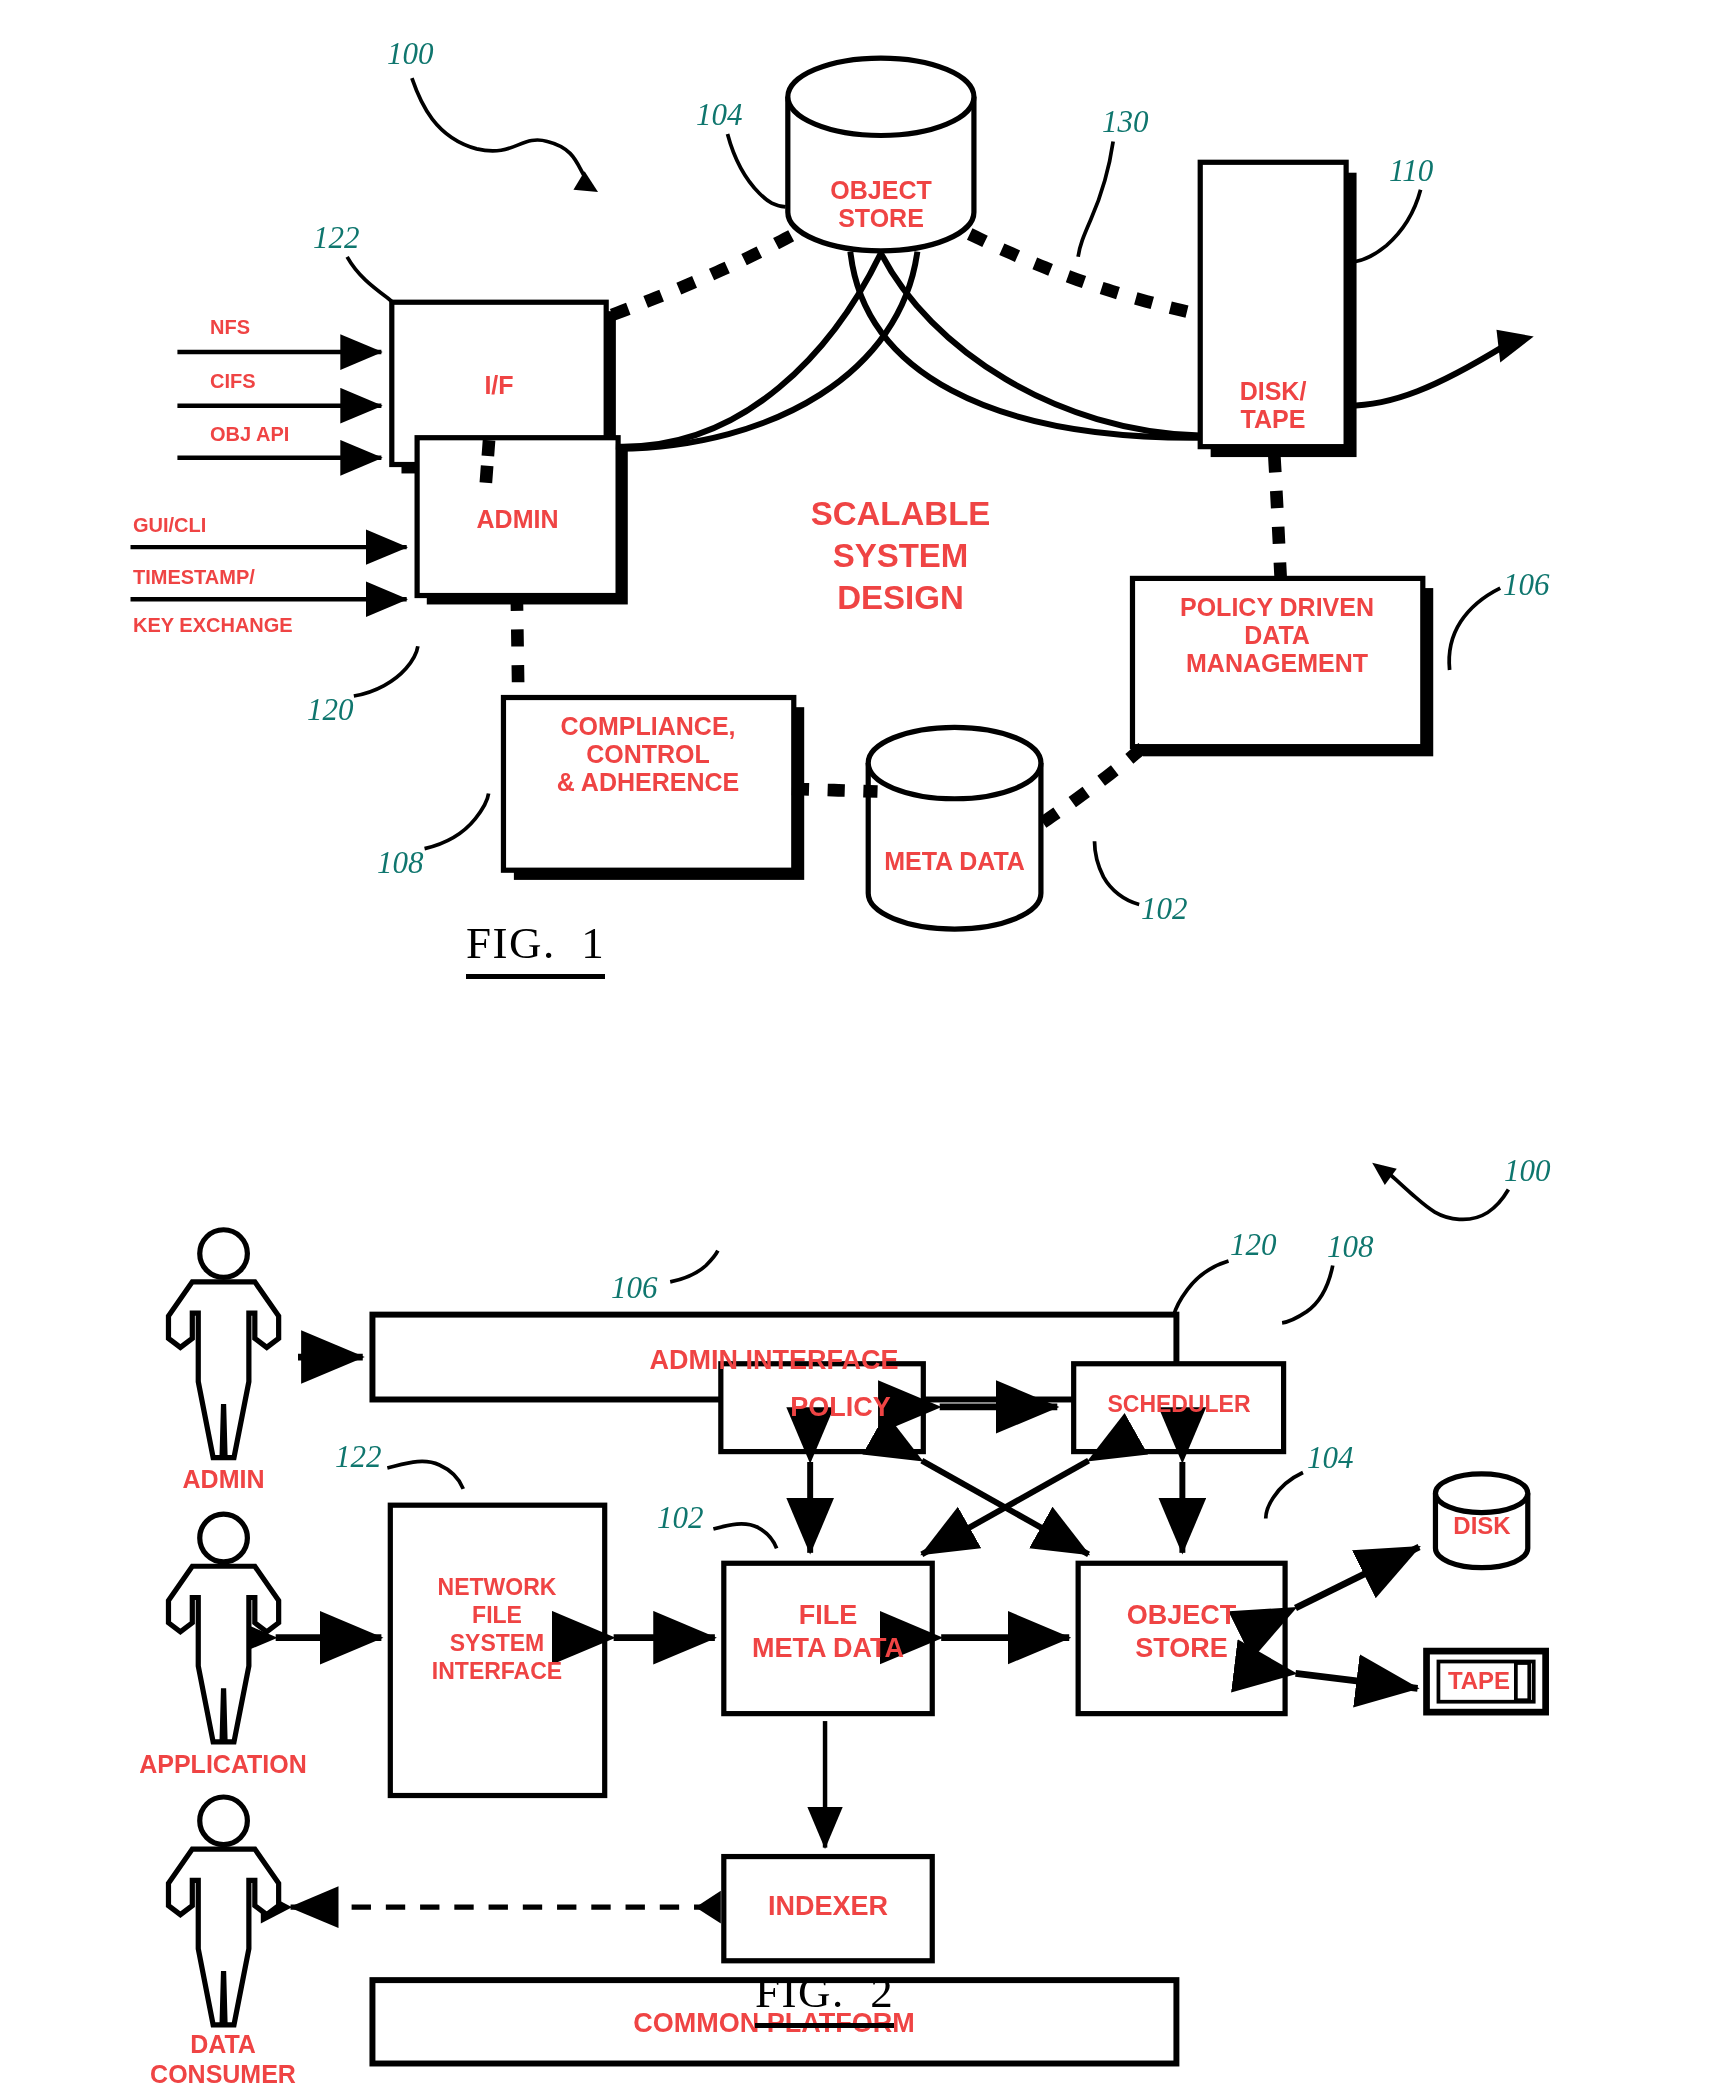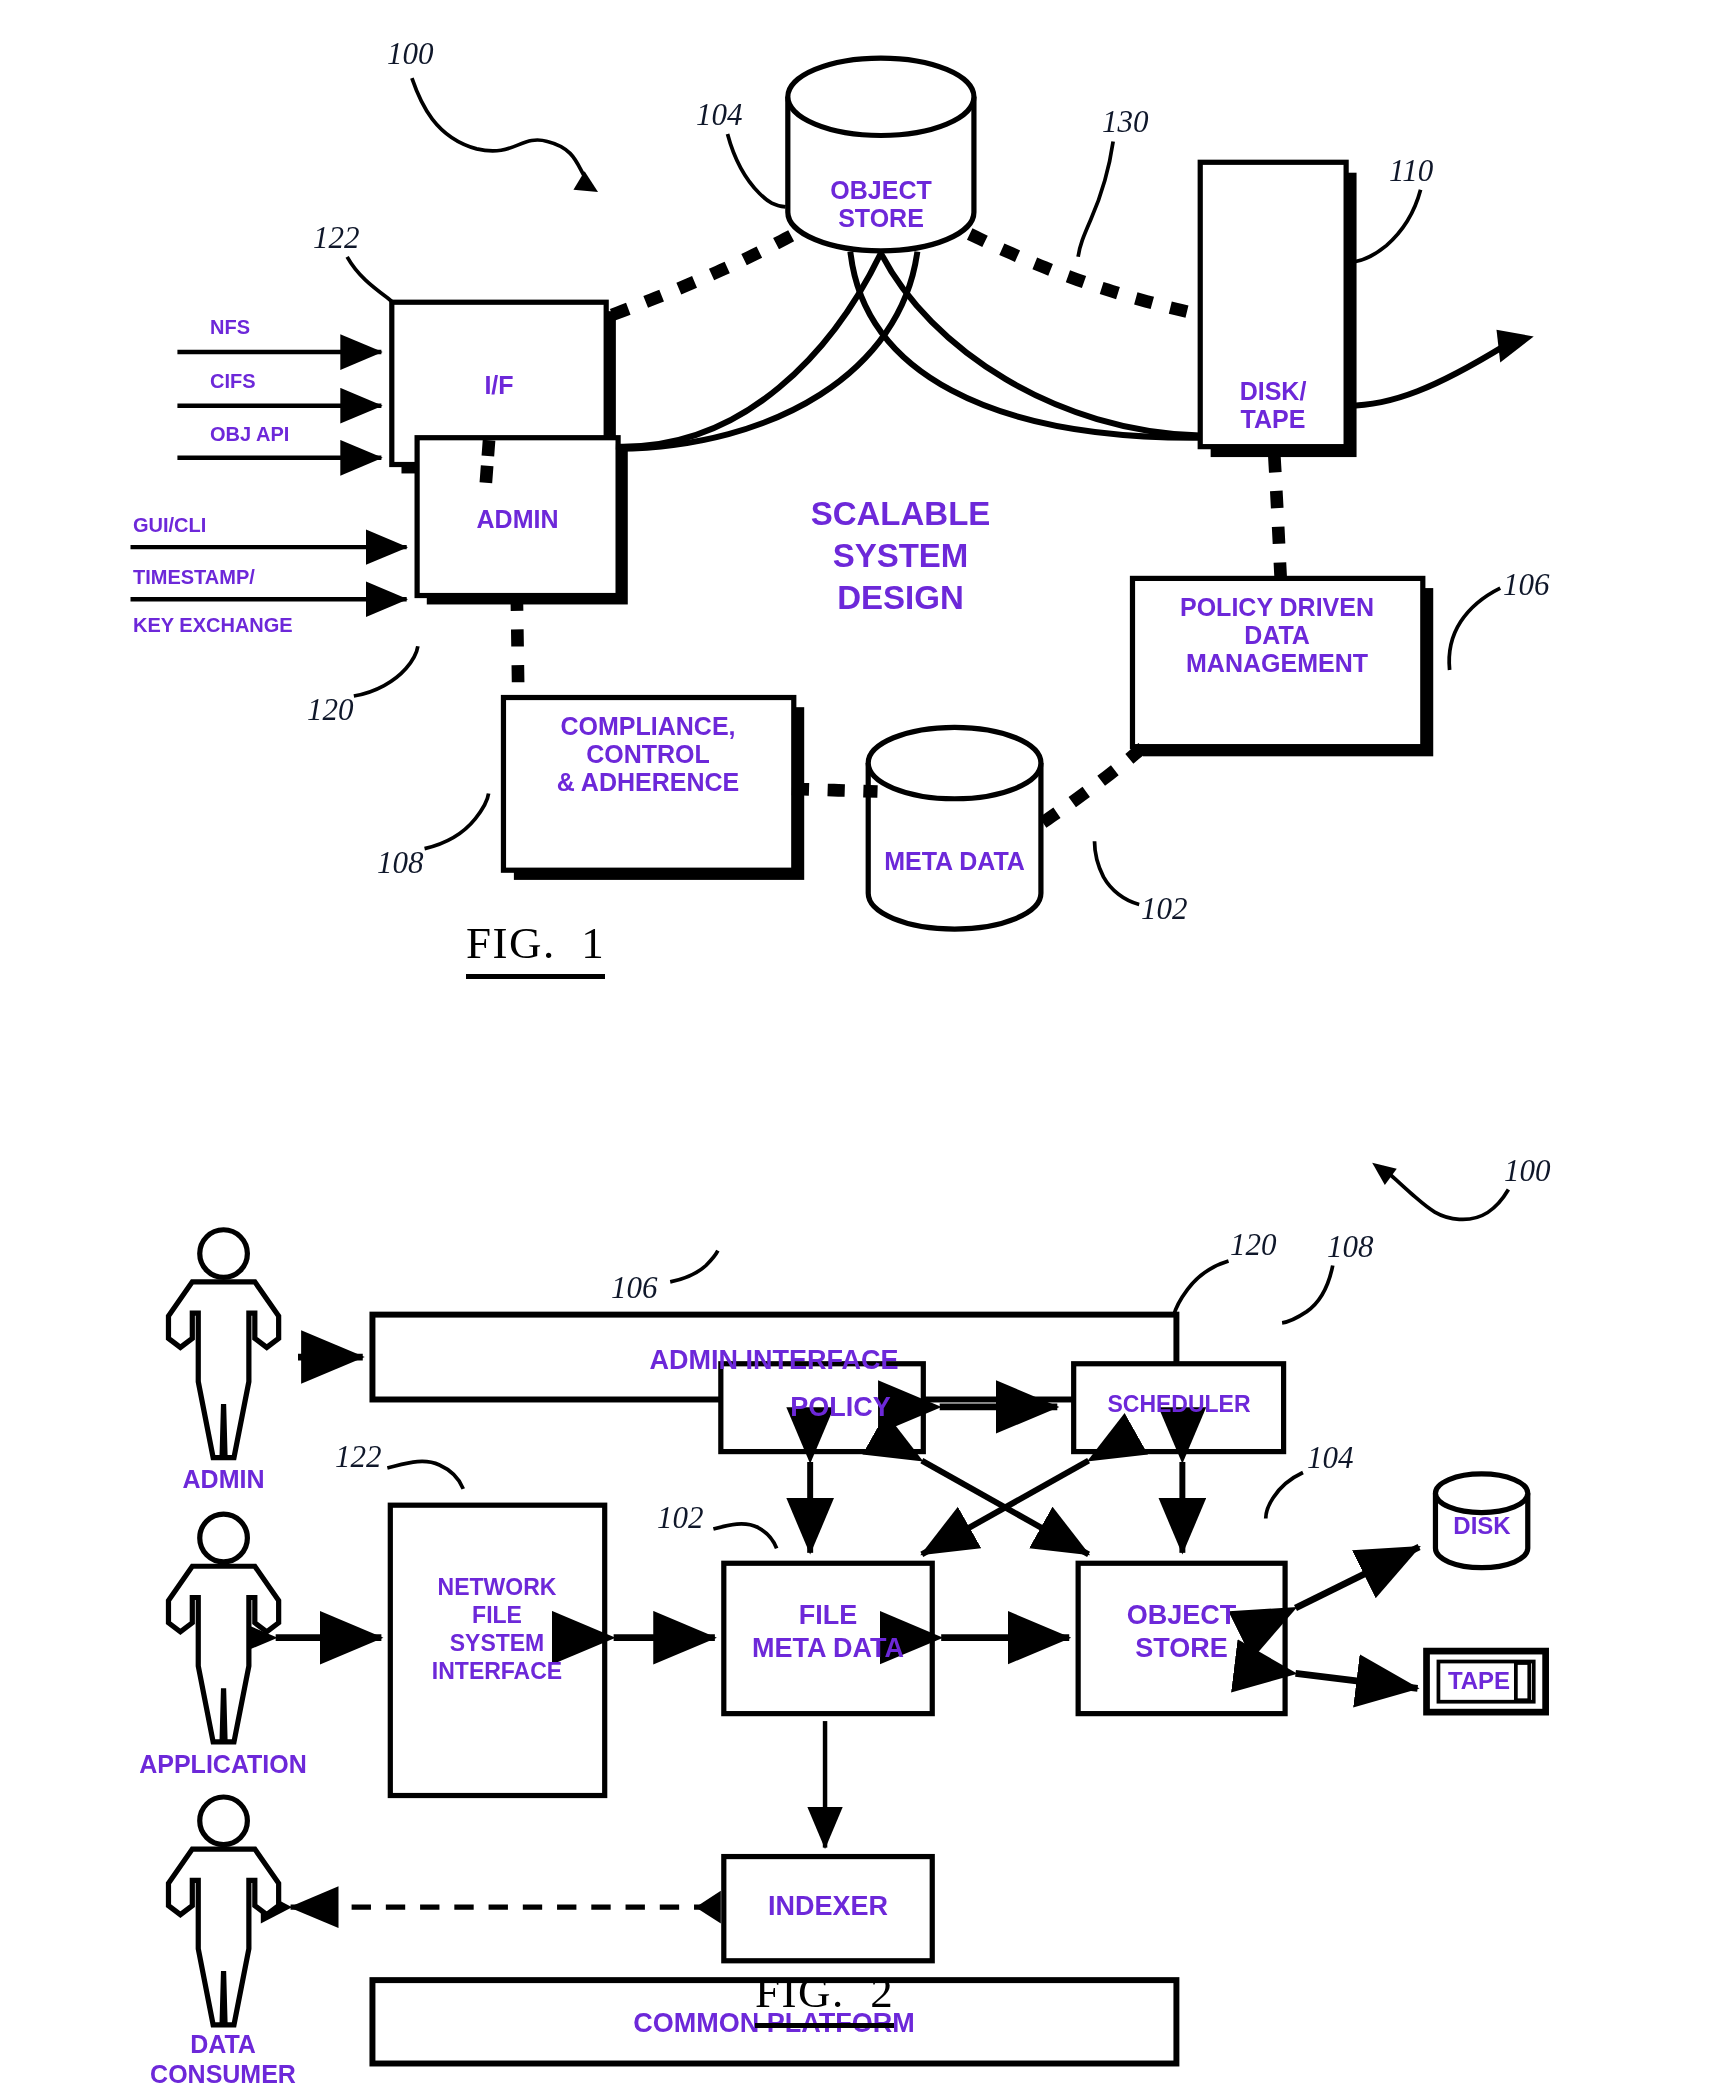--- a/index.html
+++ b/index.html
@@ -22,30 +22,30 @@
   }
   svg.layer {
     position: absolute;
     left: 0; top: 0;
     width: 1729px;
     height: 2097px;
     overflow: visible;
   }
   .lbl {
     position: absolute;
-    color: #6d28d9;
+    color: #ef4444;
     font-family: "Liberation Sans", sans-serif;
     font-weight: bold;
     line-height: 1.12;
     white-space: pre;
     text-align: center;
   }
   .ref {
     position: absolute;
-    color: #0f172a;
+    color: #0f766e;
     font-family: "Liberation Serif", serif;
     font-style: italic;
     font-weight: normal;
     font-size: 31px;
     white-space: pre;
   }
   .figcap {
     position: absolute;
     color: #000;
     font-family: "Liberation Serif", serif;

